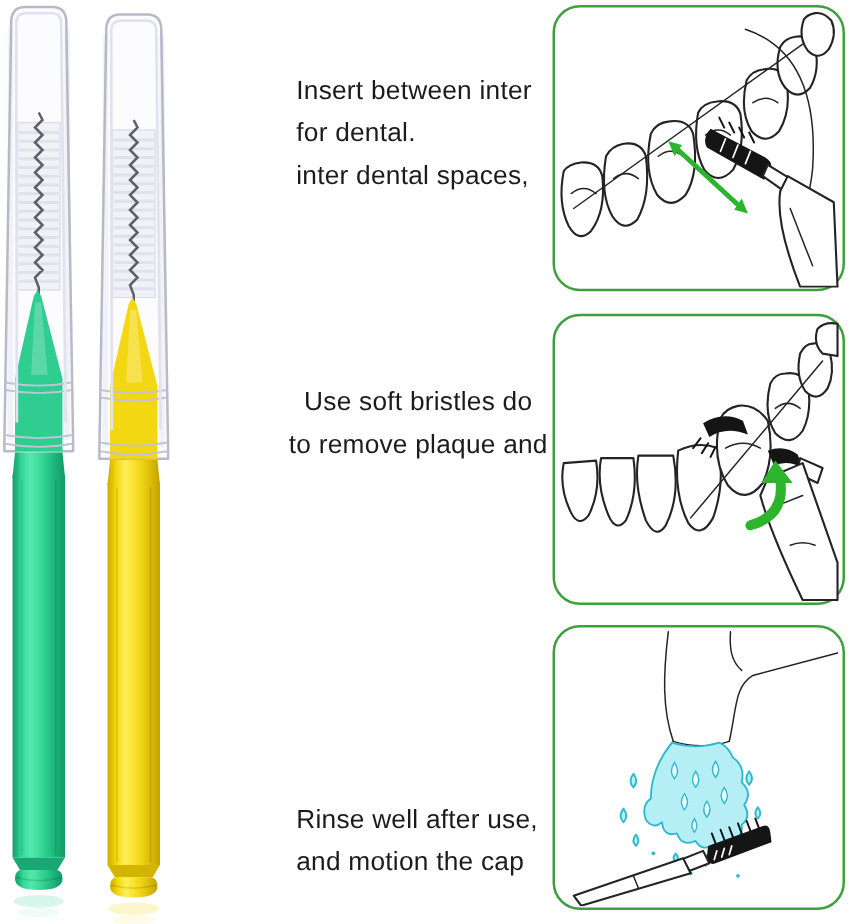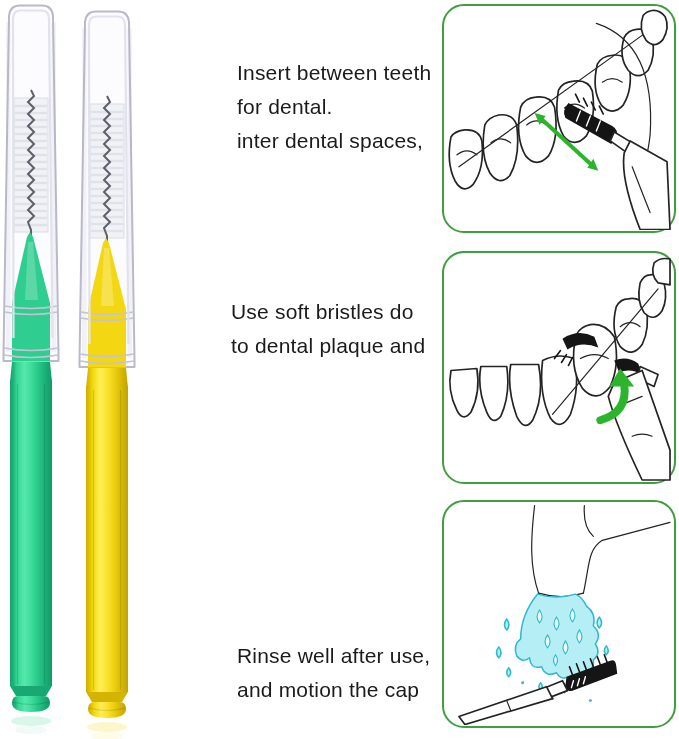--- a/index.html
+++ b/index.html
@@ -10,21 +10,21 @@
   .canvas { position:absolute; inset:0; }
 
   
   .step-text {
     position:absolute;
     color:var(--text,#1b1b1b);
     font-size:21px; line-height:34px; letter-spacing:.2px;
   }
   .step-text span { display:block; white-space:nowrap; }
   .t1 { left:237px; top:56px; }
-  .t2 { left:231px; top:295px; }
+  .t2 { left:231px; top:305px;text-align:center; }
   .t3 { left:237px; top:592px;margin-top:47px; }
 
   
   .panel {
     position:absolute; left:442px; width:234px; box-sizing:border-box;
     border:2.5px solid var(--panel-border,#3f9f3f);
     border-radius:22px; background:#fff;
   }
   .p1 { top:4px;   height:229px; }
   .p2 { top:251px; height:233px; }
@@ -181,21 +181,21 @@
         <path fill="#d4b403" d="M 10 686 L 52 686 L 46 696 L 16 696 Z"></path>
         <path fill="url(#yShaft)" d="M 12 703 Q 12 695 20 696 L 42 696 Q 50 695 50 703 Q 50 712 31 712 Q 12 712 12 703 Z"></path>
         <path class="facet" fill="none" d="M 13 702 Q 31 707 49 702"></path>
       </g>
       <ellipse cx="31" cy="721" rx="20" ry="5" fill="#f4d713" opacity="0.22"></ellipse>
       <ellipse cx="31" cy="730" rx="16" ry="4" fill="#f4d713" opacity="0.10"></ellipse>
     </g>
   </svg>
 
   <div class="step-text t1">
-    <span>Insert between teeth</span>
+    <span>Insert between inter</span>
     <span>for dental.</span>
     <span>inter dental spaces,</span>
   </div>
 
   <div class="panel p1">
     <svg viewBox="0 0 229 223">
       <g>
         <path class="tooth" d="M 6 130 Q 1 156 10 174 Q 18 188 28 178 Q 40 162 37 134 Q 34 122 20 123 Q 10 124 6 130 Z"></path>
         <path class="tooth" d="M 40 118 Q 35 148 45 166 Q 54 180 65 169 Q 76 150 72 118 Q 68 106 54 108 Q 44 110 40 118 Z"></path>
         <path class="tooth" d="M 76 100 Q 70 130 81 149 Q 92 162 104 149 Q 115 131 110 100 Q 106 88 91 90 Q 80 91 76 100 Z"></path>
@@ -227,21 +227,21 @@
       <g>
         <line class="arrowstroke" x1="98" y1="113" x2="146" y2="157"></line>
         <polygon class="arrowhead" points="90,106 101,109 95,118"></polygon>
         <polygon class="arrowhead" points="154,164 143,161 149,152"></polygon>
       </g>
     </svg>
   </div>
 
   <div class="step-text t2">
     <span>Use soft bristles do</span>
-    <span>to dental plaque and</span>
+    <span>to remove plaque and</span>
   </div>
 
   <div class="panel p2">
     <svg viewBox="0 0 229 226">
       <g>
         <path class="tooth" d="M 6 116 L 32 114 Q 36 138 26 158 Q 18 168 12 156 Q 2 136 6 116 Z"></path>
         <path class="tooth" d="M 36 112 L 62 112 Q 66 140 56 162 Q 48 172 42 158 Q 32 134 36 112 Z"></path>
         <path class="tooth" d="M 66 110 L 94 110 Q 100 142 88 166 Q 80 178 72 162 Q 62 134 66 110 Z"></path>
         <path class="tooth" d="M 98 106 Q 94 140 106 164 Q 116 178 126 160 Q 136 132 130 104 Q 114 98 98 106 Z"></path>
         <path class="tooth" d="M 132 80 Q 124 112 138 134 Q 152 150 166 132 Q 176 110 170 82 Q 160 68 146 70 Q 136 72 132 80 Z"></path>

